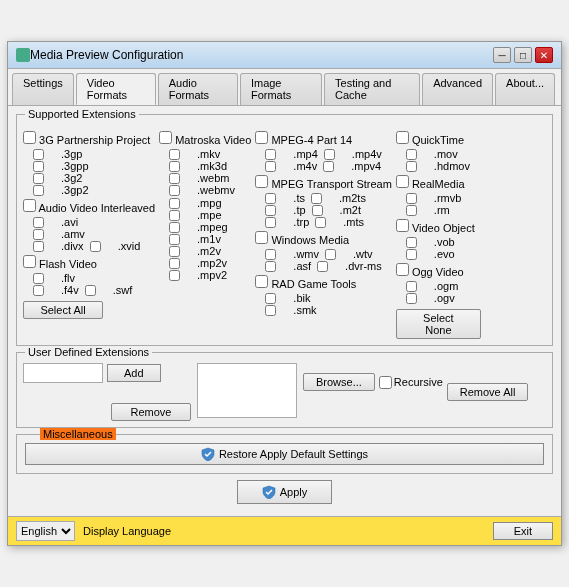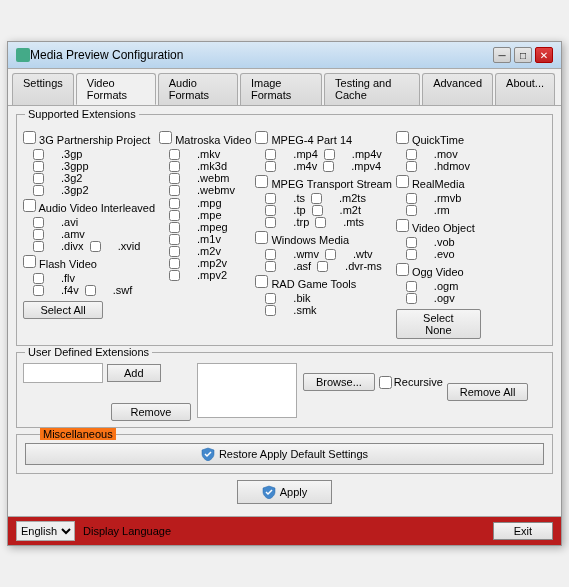--- a/index.html
+++ b/index.html
@@ -208,21 +208,21 @@
       background: linear-gradient(to bottom, #f5f5f5, #e0e0e0);
       cursor: pointer;
       font-size: 11px;
     }
     .bottom-bar {
       display: flex;
       justify-content: space-between;
       align-items: center;
       padding: 4px 8px;
       border-top: 1px solid #aaa;
-      background: #b91c1c;
+      background: #fde047;
     }
     .lang-select {
       font-size: 11px;
       height: 20px;
       border: 1px solid #aaa;
     }
     .lang-label {
       font-size: 11px;
       margin-left: 4px;
     }

